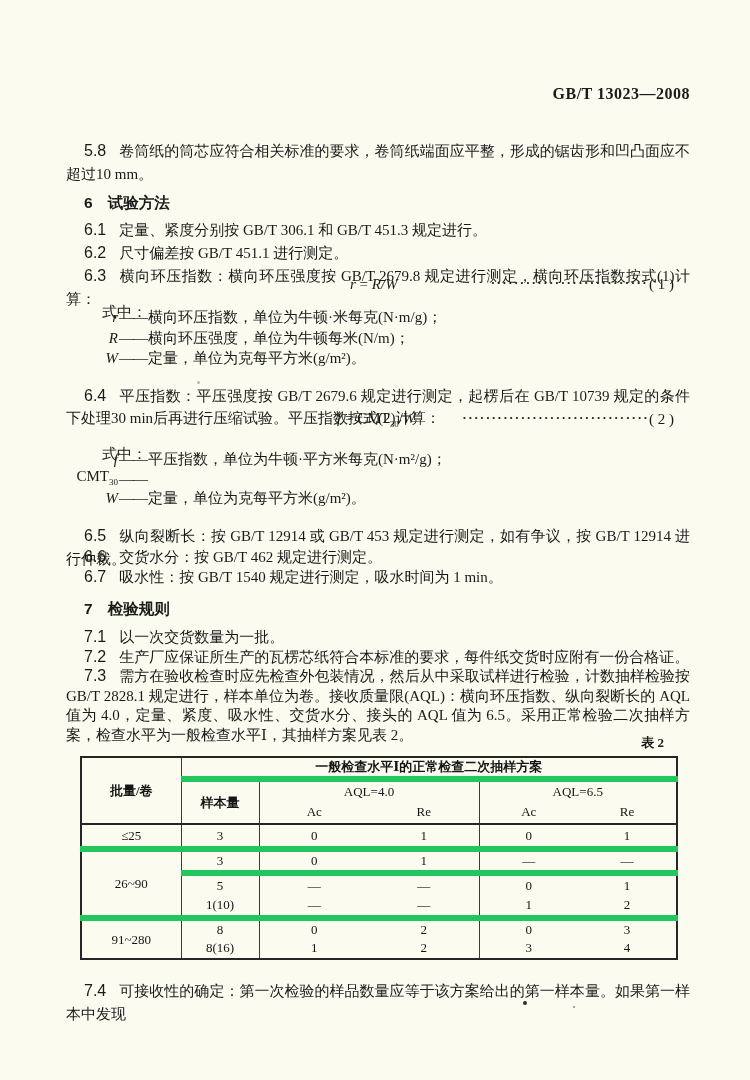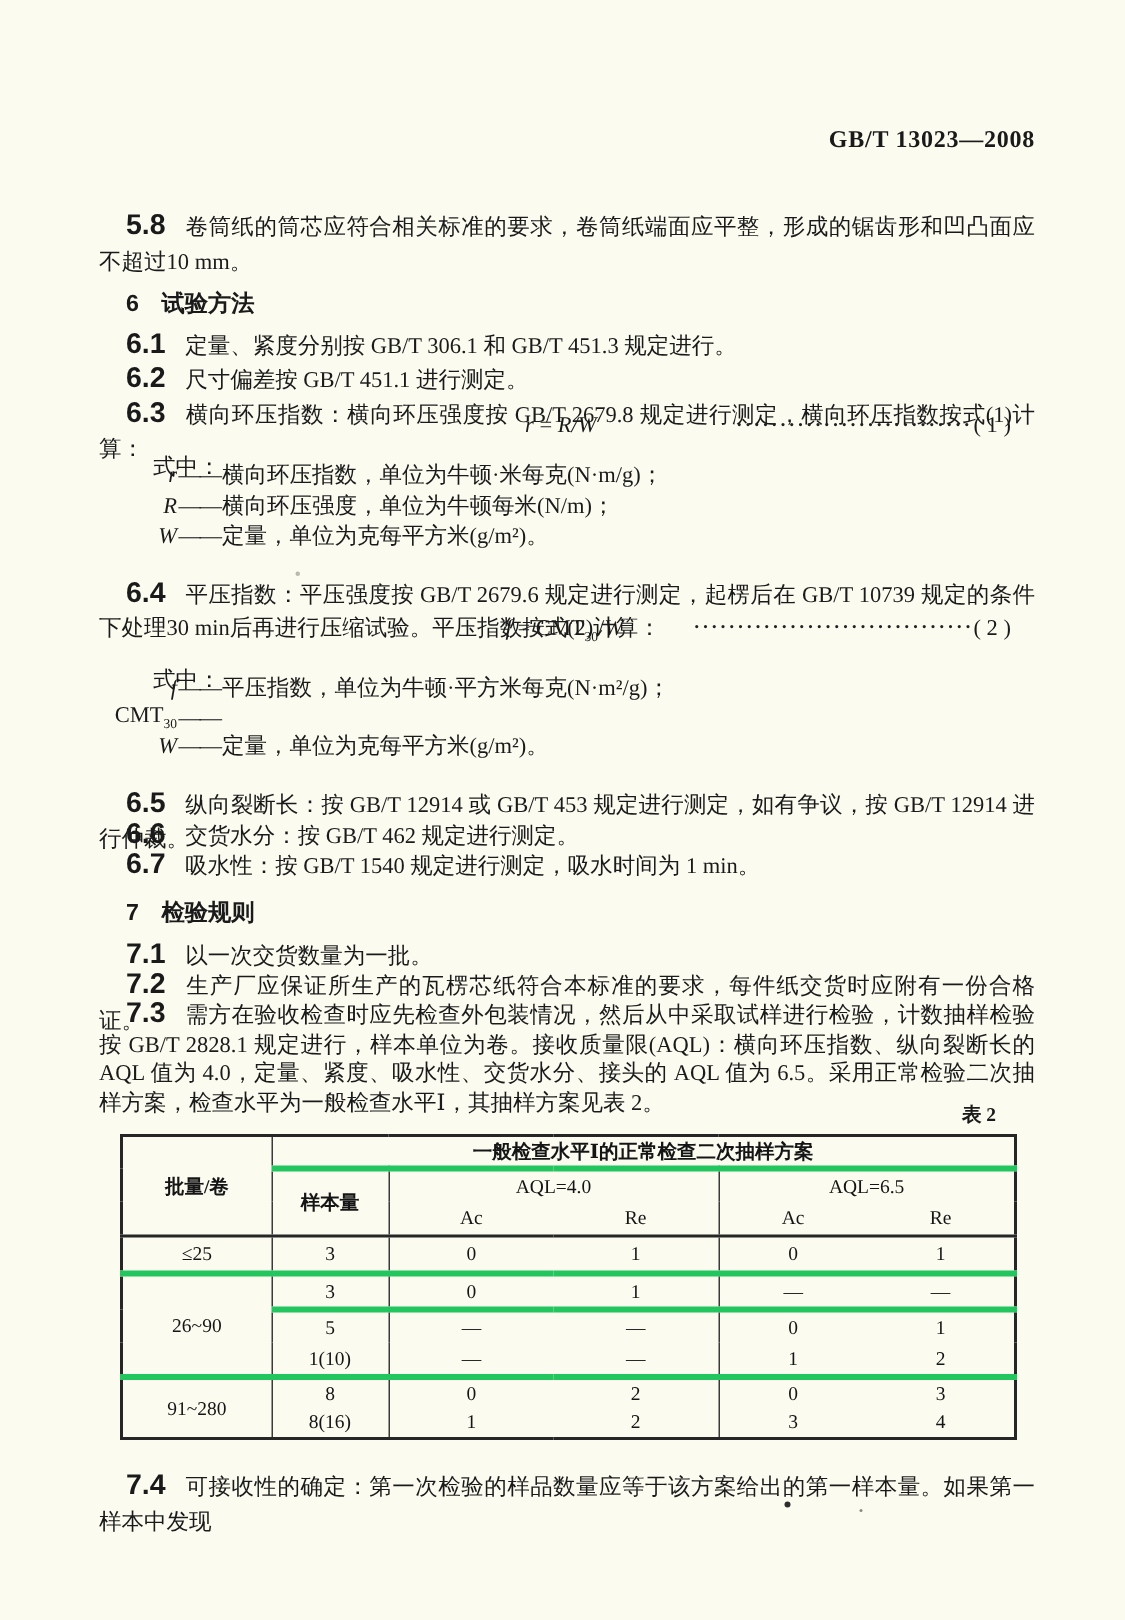--- a/index.html
+++ b/index.html
@@ -15,21 +15,21 @@
   .hdr{
     position:absolute;top:85px;right:60px;
     font-weight:bold;font-size:16px;letter-spacing:0.5px;
   }
   .content{position:absolute;left:66px;top:0;width:624px;}
   .clause{
     position:absolute;left:0;width:624px;
     font-size:15px;line-height:23px;
     text-align:justify;text-indent:18px;
   }
-  .clause .num{font-weight:bold;margin-right:13px;font-family:"Liberation Sans","DejaVu Sans",sans-serif;font-size:19px;}
+  .clause .num{font-weight:normal;margin-right:13px;font-family:"Liberation Sans","DejaVu Sans",sans-serif;font-size:16px;}
   .sec-h{
     position:absolute;left:0;width:624px;
     font-size:15.5px;line-height:23px;font-weight:bold;text-indent:18px;
   }
   .sec-h .num{margin-right:15px;font-family:"Liberation Sans","DejaVu Sans",sans-serif;}
   .formula-line{
     position:absolute;left:0;width:624px;height:23px;
     display:flex;align-items:center;font-size:15px;
   }
   .f-left{flex:none;}
@@ -61,21 +61,21 @@
     border:2px solid #262626;
   }
   table.samp td{
     text-align:center;vertical-align:middle;padding:0;
     overflow:hidden;white-space:nowrap;
   }
   tr.r1{height:22px}tr.r2{height:22px}tr.r3{height:23px}
   tr.r4{height:25px}tr.r5{height:24px}tr.r6{height:22px}
   tr.r7{height:23px}tr.r8{height:20px}tr.r9{height:21px}
   td.bl{border-left:1px solid #3a3a3a;}
-  td.hb{border-bottom:4px solid #22c55e;}
+  td.hb{border-bottom:6px solid #22c55e;}
   td.sep{border-bottom:2px solid #262626;}
   td.bold-cell{font-weight:bold;}
   td.acre{padding-left:24px;}
   .speck{position:absolute;border-radius:50%;}
   .sp1{left:523px;top:1001px;width:4px;height:4px;background:#2d2d2d;}
   .sp2{left:573px;top:1006px;width:2px;height:2px;background:#8a8a80;}
   .sp3{left:197px;top:381px;width:3px;height:3px;background:#b9b9ad;}
 </style>
 </head>
 <body>

